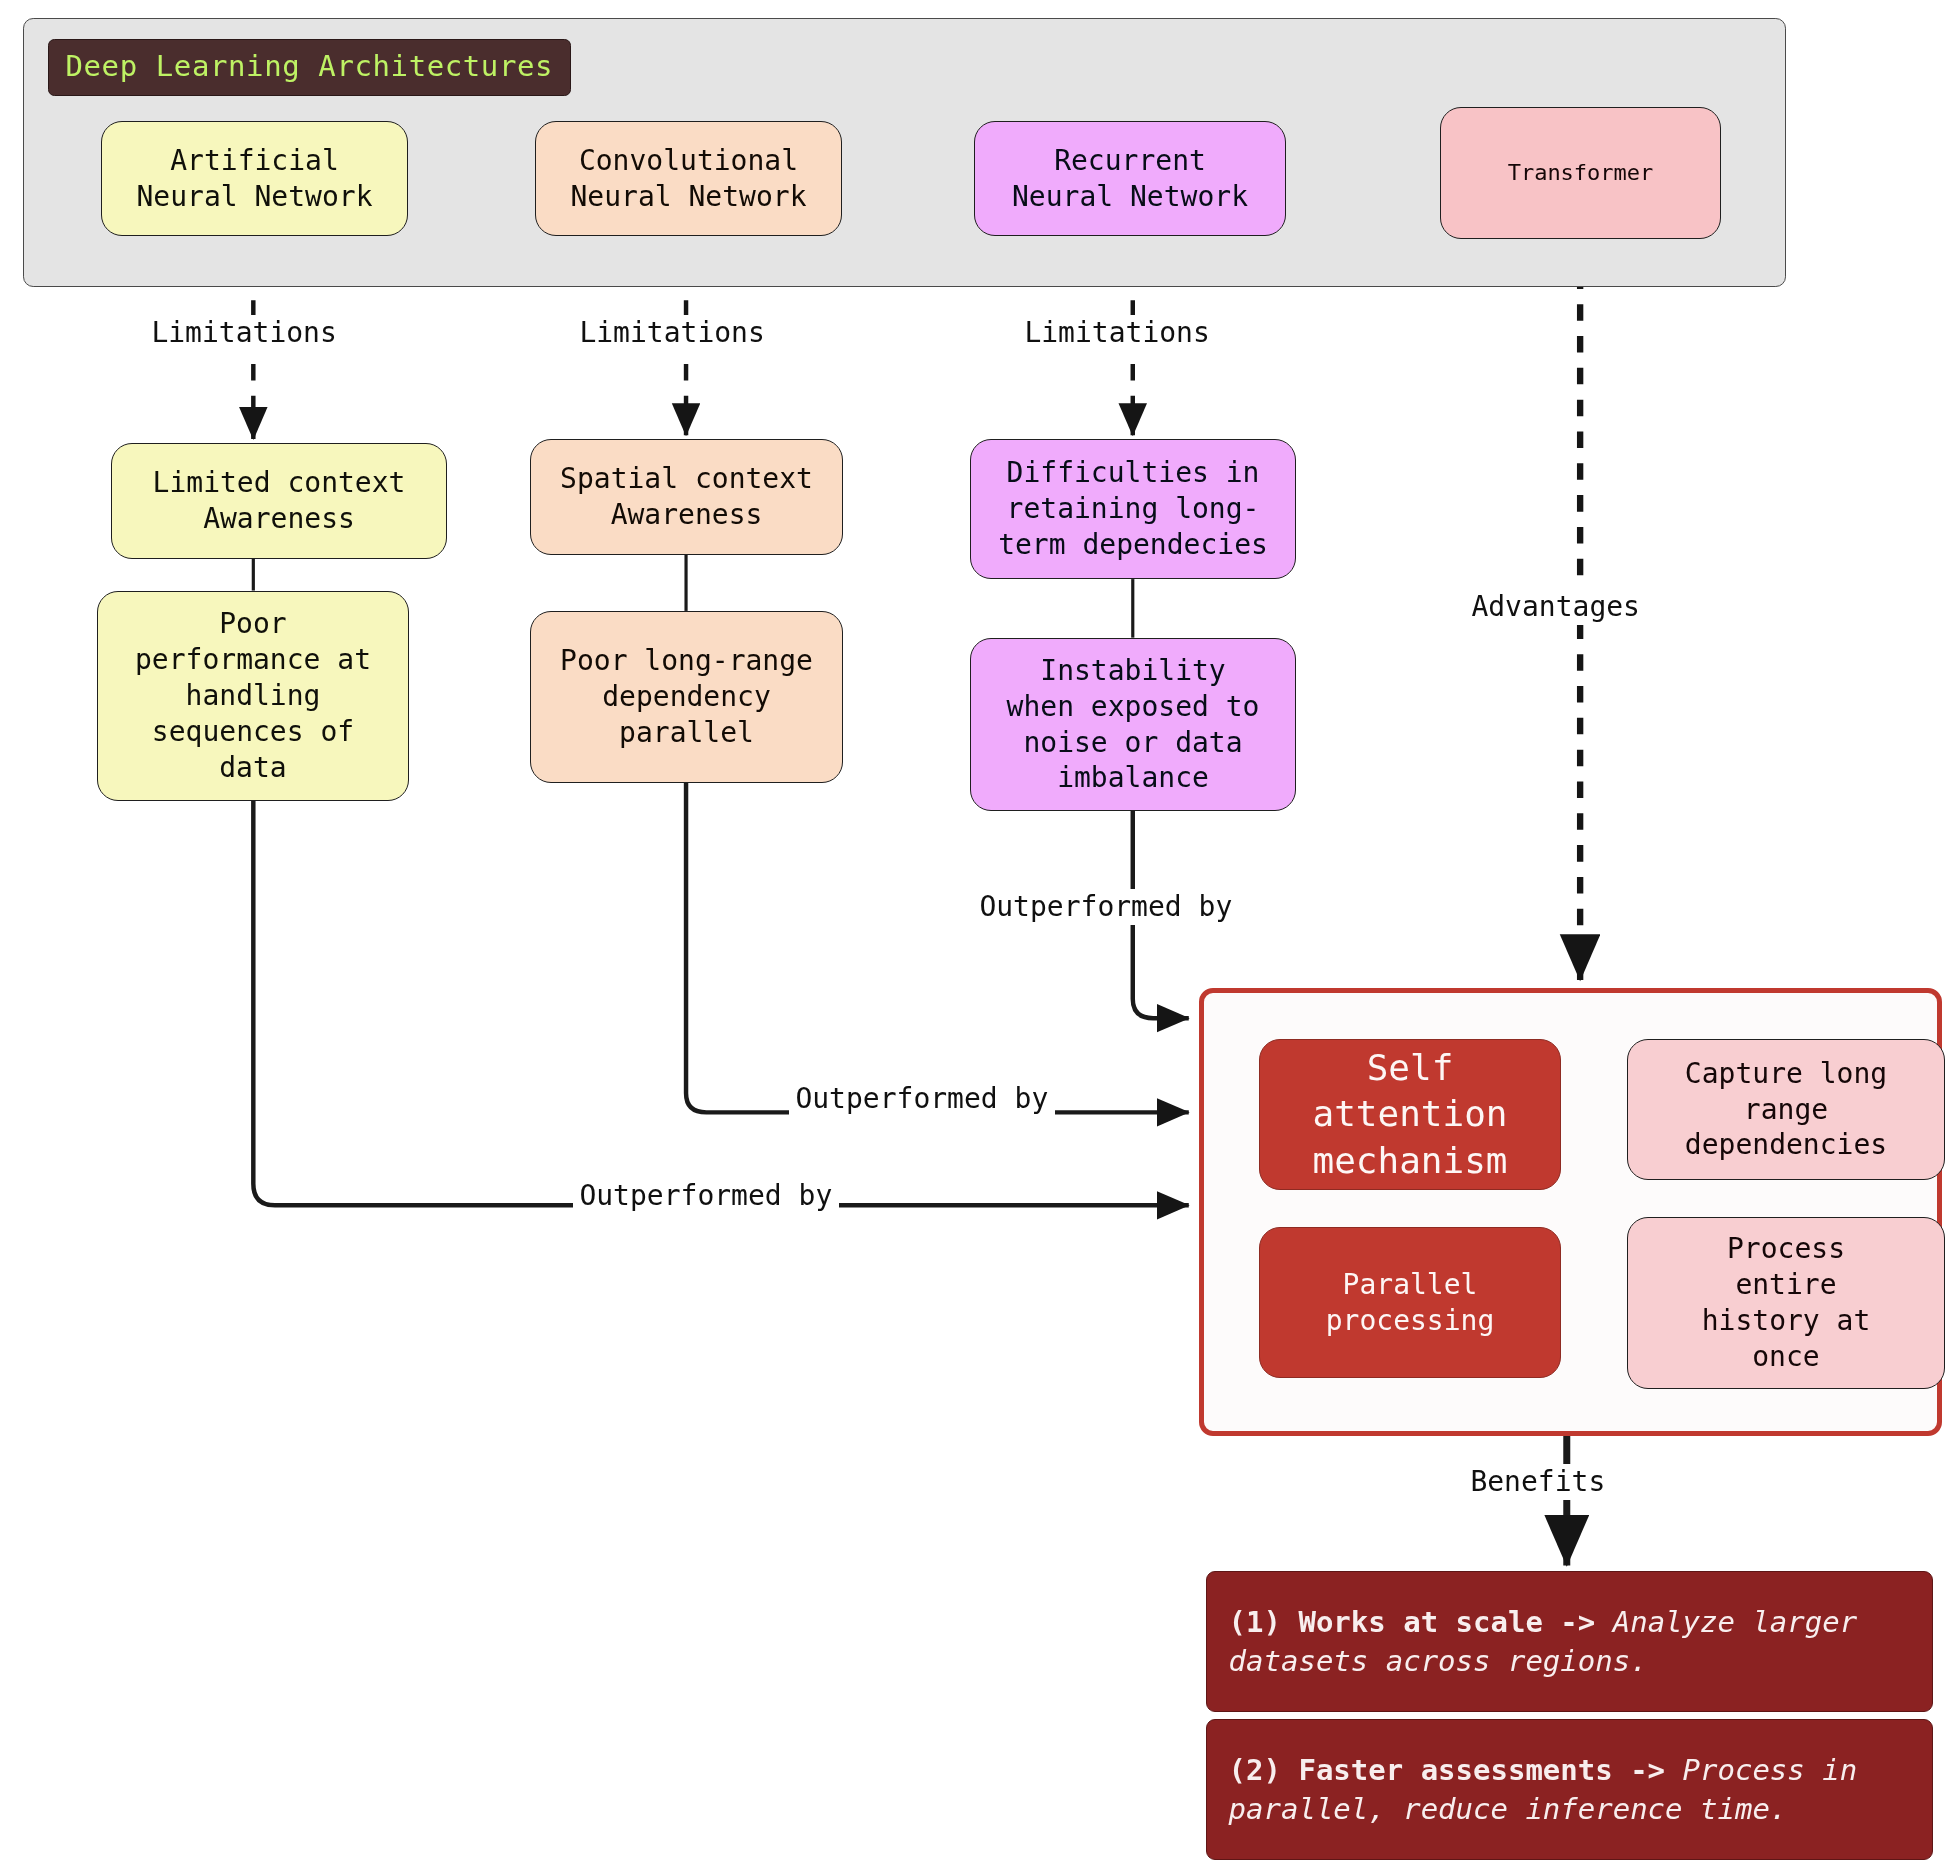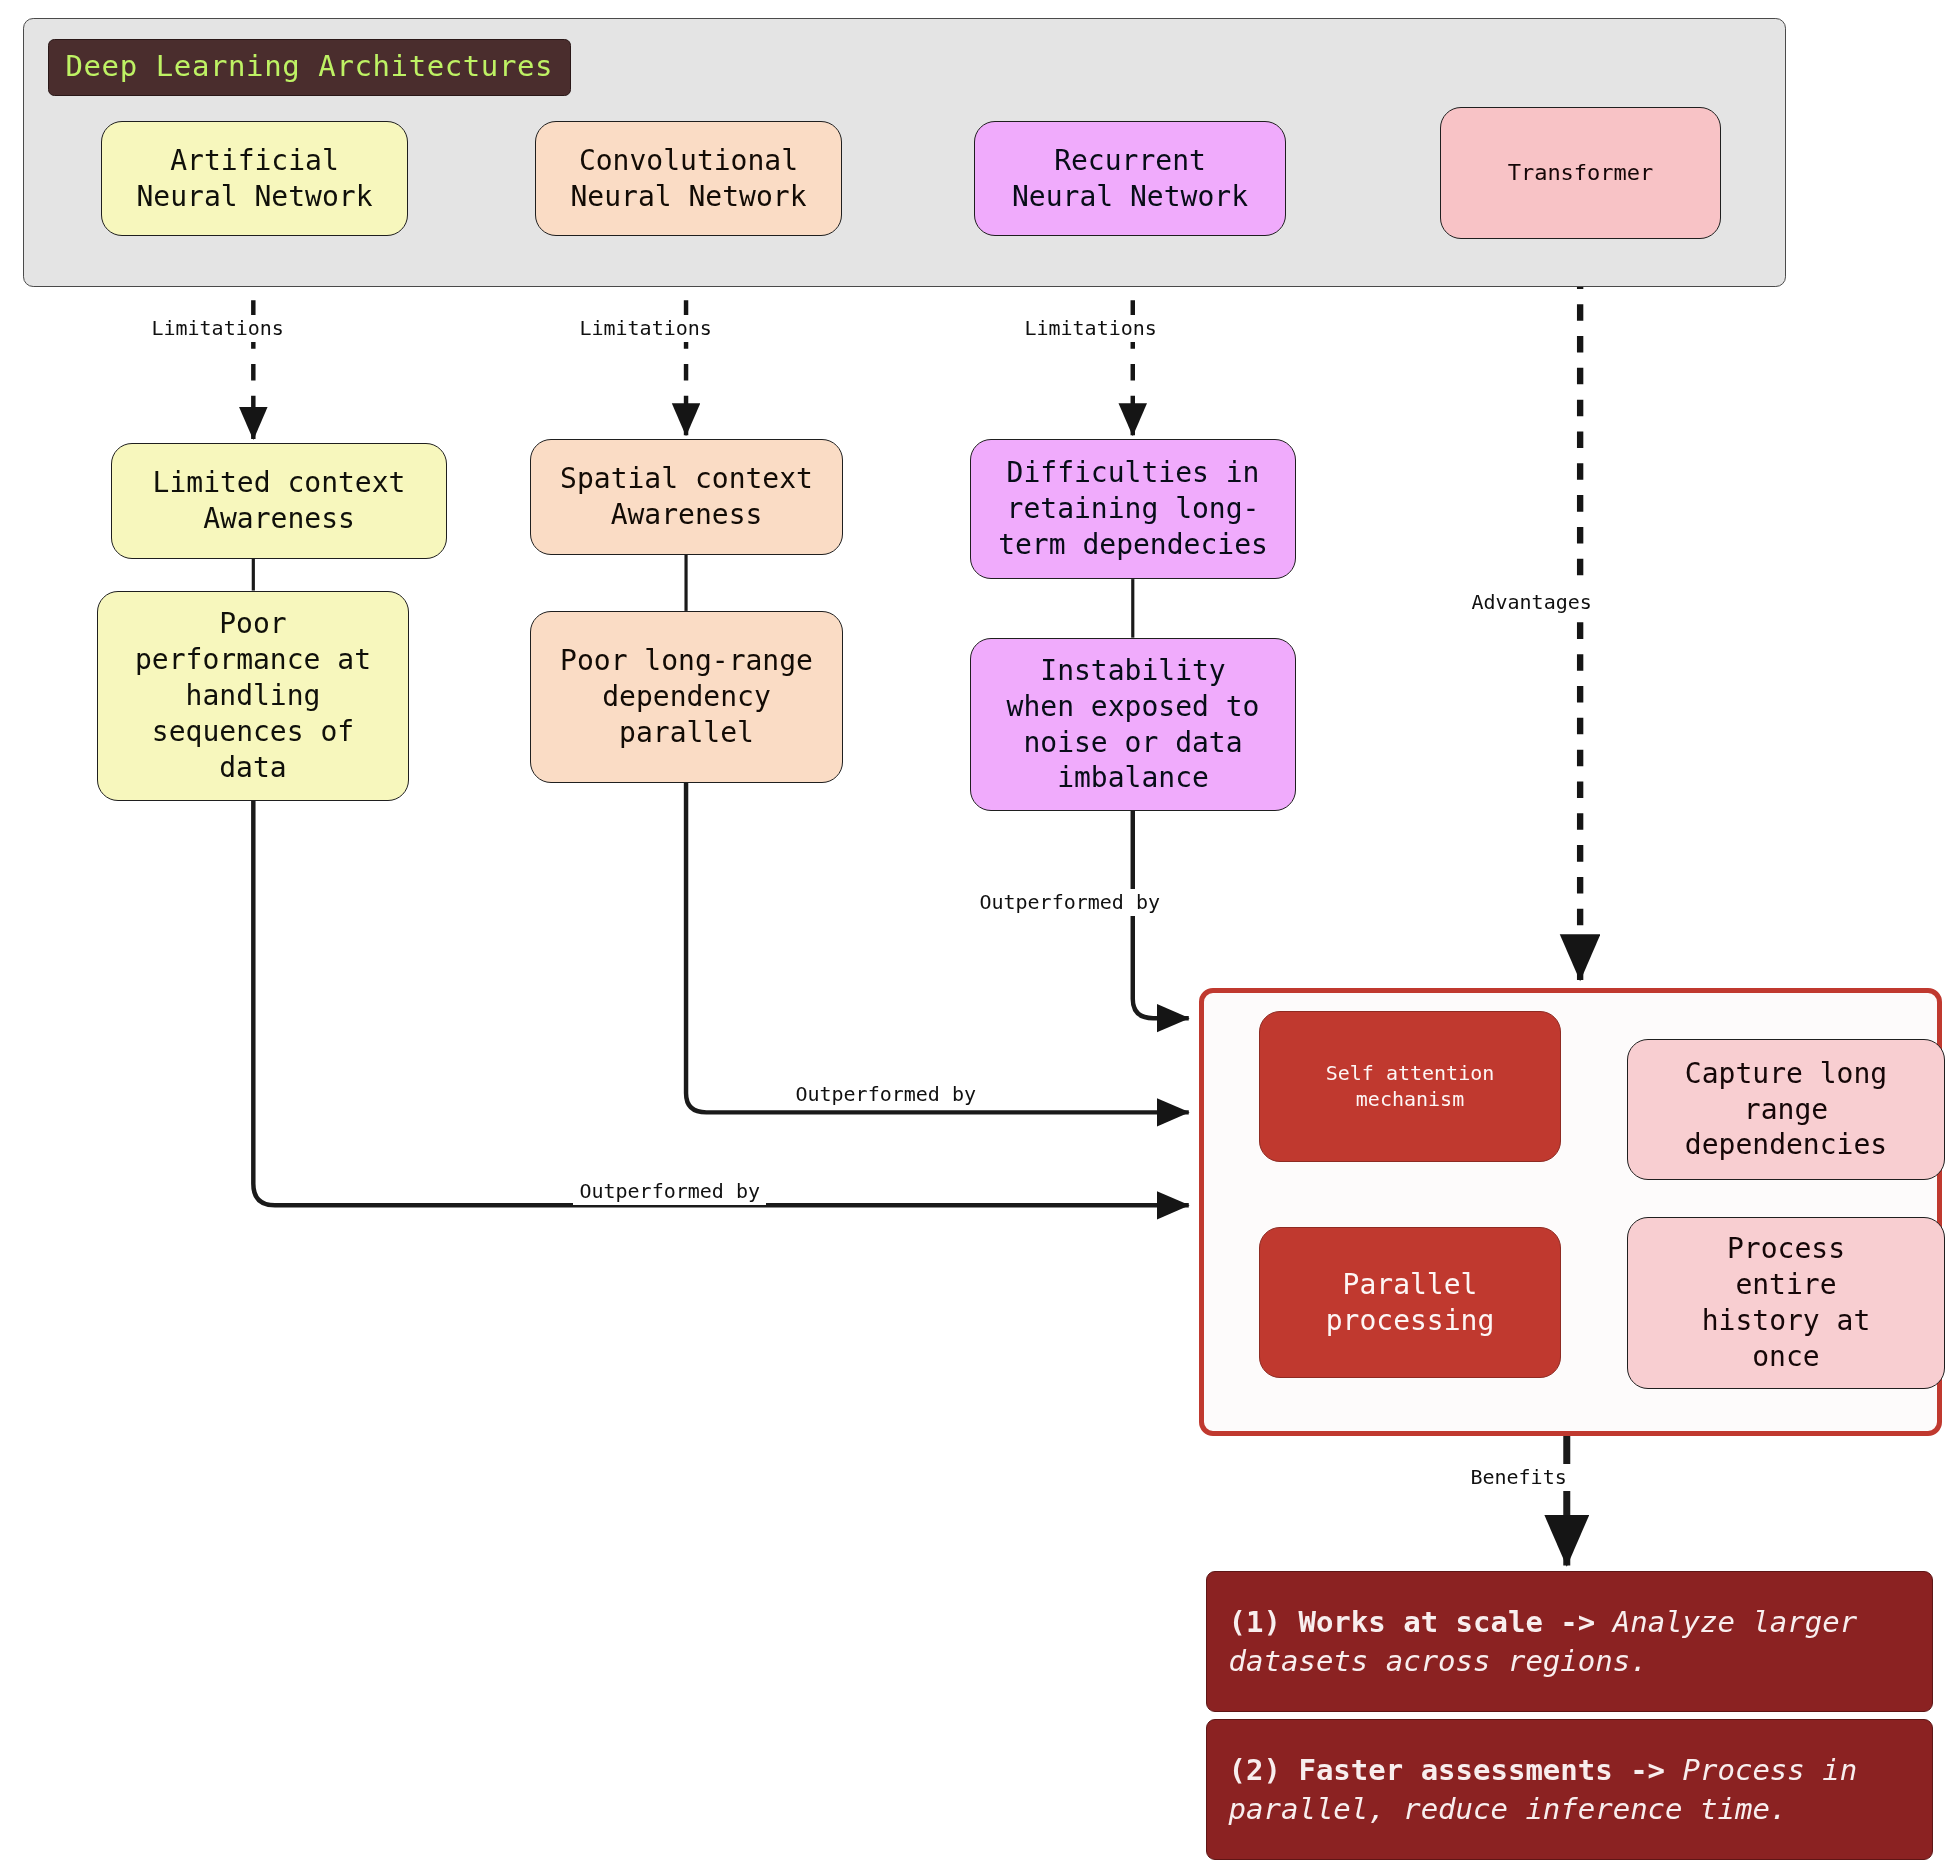--- a/index.html
+++ b/index.html
@@ -42,36 +42,36 @@
   #n-lim-ann{left:111px;top:443px;width:336px;height:116px;font-size:28px;}
   #n-poor-ann{left:97px;top:591px;width:312px;height:210px;font-size:28px;}
   #n-lim-cnn{left:530px;top:439px;width:313px;height:116px;font-size:28px;}
   #n-poor-cnn{left:530px;top:611px;width:313px;height:172px;font-size:28px;}
   #n-lim-rnn{left:970px;top:439px;width:326px;height:140px;font-size:28px;}
   #n-inst-rnn{left:970px;top:638px;width:326px;height:173px;font-size:28px;}
 
   
   .tcluster{position:absolute;left:1199px;top:988px;width:733px;height:438px;
             background:#fdfbfb;border:5.1px solid #c0392f;border-radius:14px;}
-  #n-selfattn{left:1259px;top:1011px;width:302px;height:151px;font-size:20px;}
+  #n-selfattn{left:1259px;top:1039px;width:302px;height:151px;font-size:36px;}
   #n-parallel{left:1259px;top:1227px;width:302px;height:151px;font-size:28px;}
   #n-capture{left:1629px;top:1039px;width:318px;height:141px;font-size:28px;
              left:1627px;}
   #n-process{left:1627px;top:1217px;width:318px;height:172px;font-size:28px;}
 
   
   #n-benefit1{left:1206px;top:1571px;width:727px;height:141px;font-size:29px;
               justify-content:flex-start;text-align:left;padding:0 21.6px;line-height:1.34;}
   #n-benefit2{left:1206px;top:1719px;width:727px;height:141px;font-size:29px;
               justify-content:flex-start;text-align:left;padding:0 21.6px;line-height:1.34;}
   .bold{font-weight:bold;}
   .ital{font-style:italic;}
 
   
-  .elabel{position:absolute;font-size:20px;color:#101010;background:#ffffff;
+  .elabel{position:absolute;font-size:28px;color:#101010;background:#ffffff;
           padding:1.3px 6.4px;white-space:nowrap;}
   #el-lim1{left:145px;top:315px;}
   #el-lim2{left:573px;top:315px;}
   #el-lim3{left:1018px;top:315px;}
   #el-adv{left:1465px;top:589px;}
   #el-out1{left:973px;top:889px;}
   #el-out2{left:789px;top:1081px;}
   #el-out3{left:573px;top:1178px;}
   #el-benefits{left:1464px;top:1464px;}
 </style>

